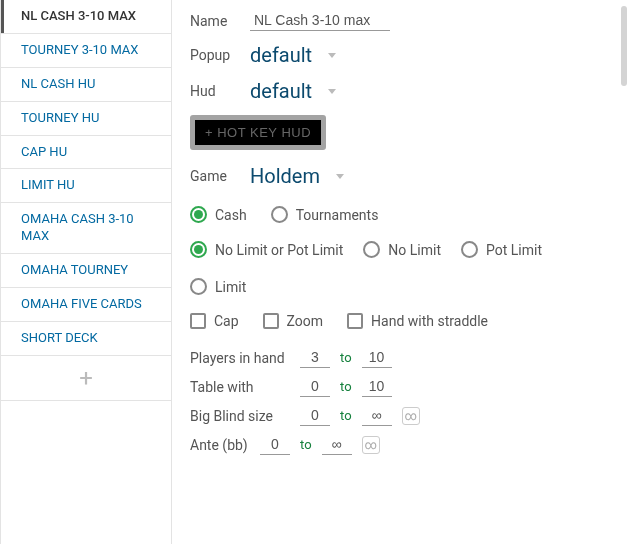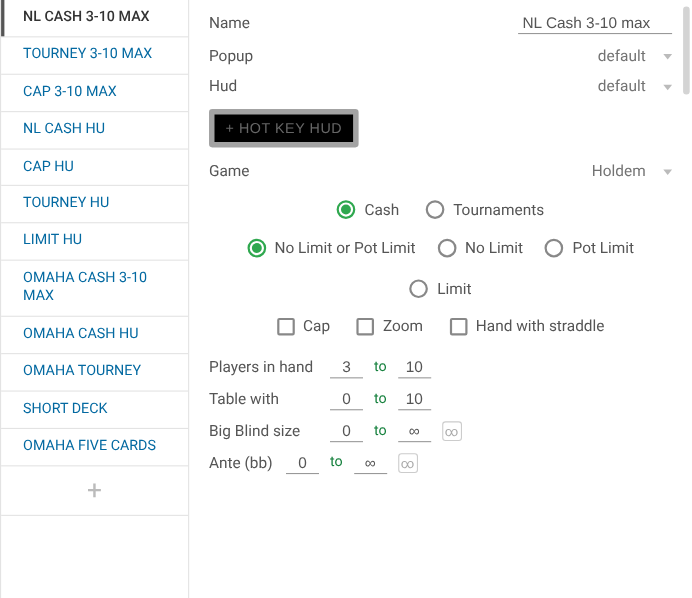--- a/index.html
+++ b/index.html
@@ -64,21 +64,20 @@
     height: 80px;
     background: #d4d4d4;
     border-radius: 3px;
   }
 
   .field-row {
     display: flex;
     align-items: center;
     margin-bottom: 12px;
     gap: 14px;
-    justify-content: space-between;
   }
   .field-label {
     color: #555;
     font-size: 14px;
     min-width: 46px;
   }
   .underline-input {
     border: none;
     border-bottom: 1px solid #999;
     padding: 2px 4px;
@@ -87,23 +86,23 @@
     background: transparent;
     min-width: 30px;
     text-align: center;
   }
   .underline-input.left { text-align: left; width: 140px; }
 
   .dropdown {
     display: inline-flex;
     align-items: center;
     gap: 16px;
-    color: #737373;
-    cursor: pointer;
-    font-size: 14px;
+    color: #0c4a6e;
+    cursor: pointer;
+    font-size: 20px;
   }
   .chev {
     width: 0; height: 0;
     border-left: 4px solid transparent;
     border-right: 4px solid transparent;
     border-top: 5px solid #bbb;
   }
 
   .hot-key-btn {
     border: 5px solid #a3a3a3;
@@ -117,21 +116,20 @@
   }
 
   .sep { height: 14px; }
 
   .radio-row, .check-row {
     display: flex;
     align-items: center;
     gap: 24px;
     margin: 18px 0;
     flex-wrap: wrap;
-    justify-content: center;
   }
   .radio, .check {
     display: inline-flex;
     align-items: center;
     gap: 8px;
     cursor: pointer;
     color: #555;
     font-size: 14px;
   }
   .radio-circle {
@@ -185,30 +183,28 @@
     cursor: pointer;
   }
 </style>
 </head>
 <body>
 
 <div class="sidebar">
   <div id="sidebar-list">
       <div class="sidebar-item selected">NL CASH 3-10 MAX</div>
       <div class="sidebar-item">TOURNEY 3-10 MAX</div>
-      <div class="sidebar-item">CAP 3-10 MAX</div>
       <div class="sidebar-item">NL CASH HU</div>
+      <div class="sidebar-item">TOURNEY HU</div>
       <div class="sidebar-item">CAP HU</div>
-      <div class="sidebar-item">TOURNEY HU</div>
       <div class="sidebar-item">LIMIT HU</div>
       <div class="sidebar-item">OMAHA CASH 3-10 MAX</div>
-      <div class="sidebar-item">OMAHA CASH HU</div>
       <div class="sidebar-item">OMAHA TOURNEY</div>
+      <div class="sidebar-item">OMAHA FIVE CARDS</div>
       <div class="sidebar-item">SHORT DECK</div>
-      <div class="sidebar-item">OMAHA FIVE CARDS</div>
     </div>
   <div class="sidebar-add">+</div>
 </div>
 
 <div class="main">
   <div class="main-scrollbar-track"></div>
 
   <div class="field-row">
     <span class="field-label">Name</span>
     <input class="underline-input left" value="NL Cash 3-10 max" style="">

